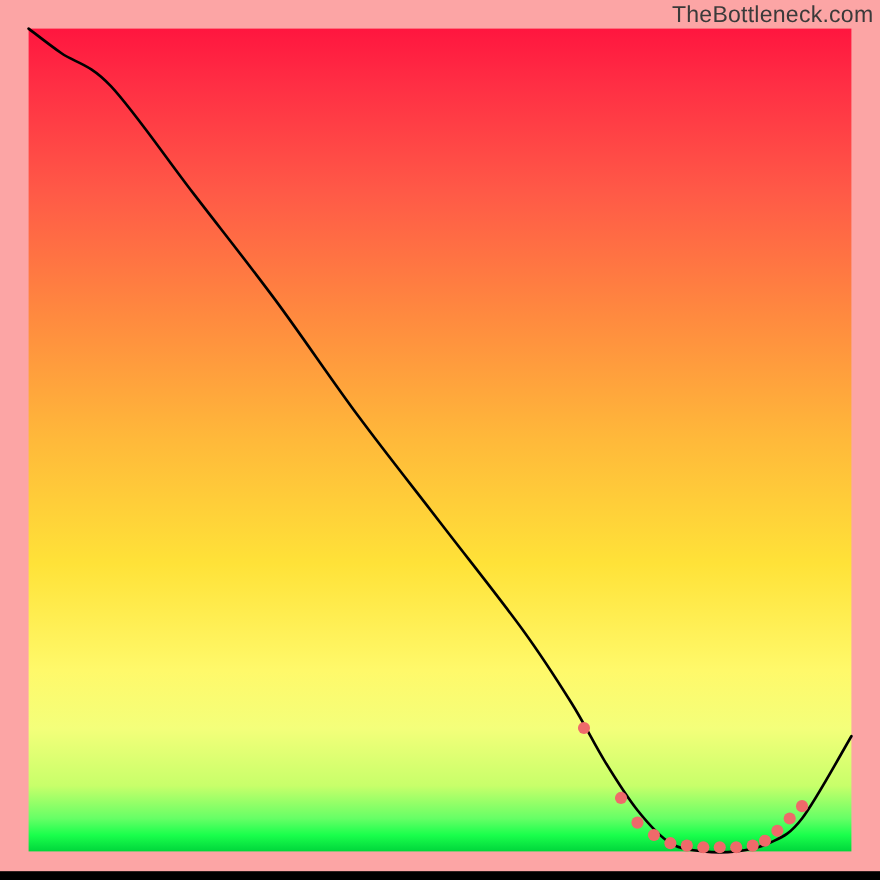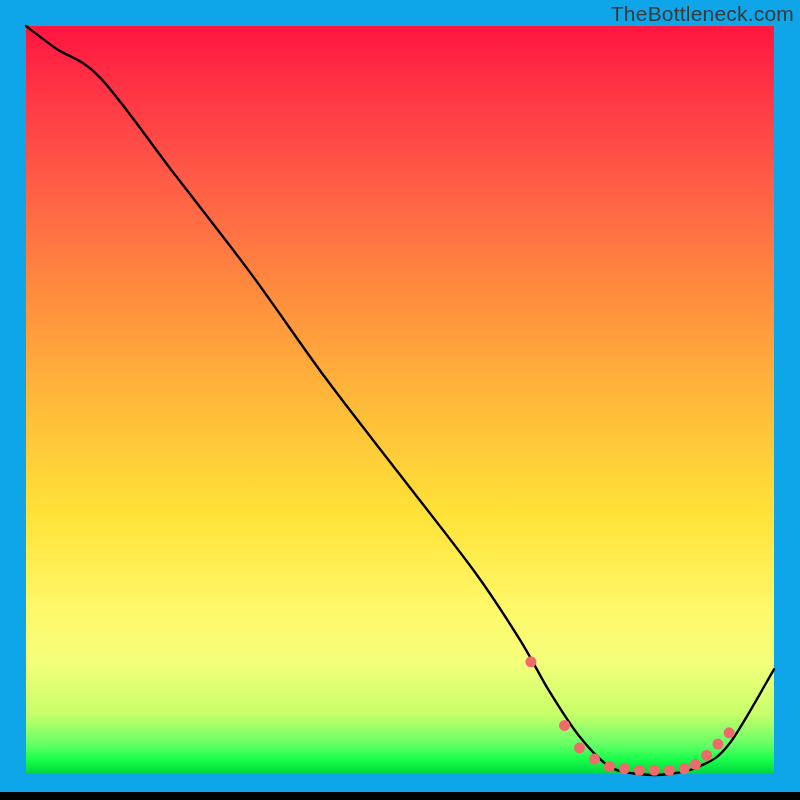--- a/index.html
+++ b/index.html
@@ -8,21 +8,21 @@
     width: 800px;
     height: 800px;
     background: #000;
     overflow: hidden;
     font-family: Arial, Helvetica, sans-serif;
   }
   .frame {
     position: relative;
     width: 800px;
     height: 792px;
-    background: #0ea5e9;
+    background: #fca5a5;
   }
   .plot-area {
     position: absolute;
     left: 26px;
     top: 26px;
     width: 748px;
     height: 748px;
     
     background: linear-gradient(
       to bottom,

